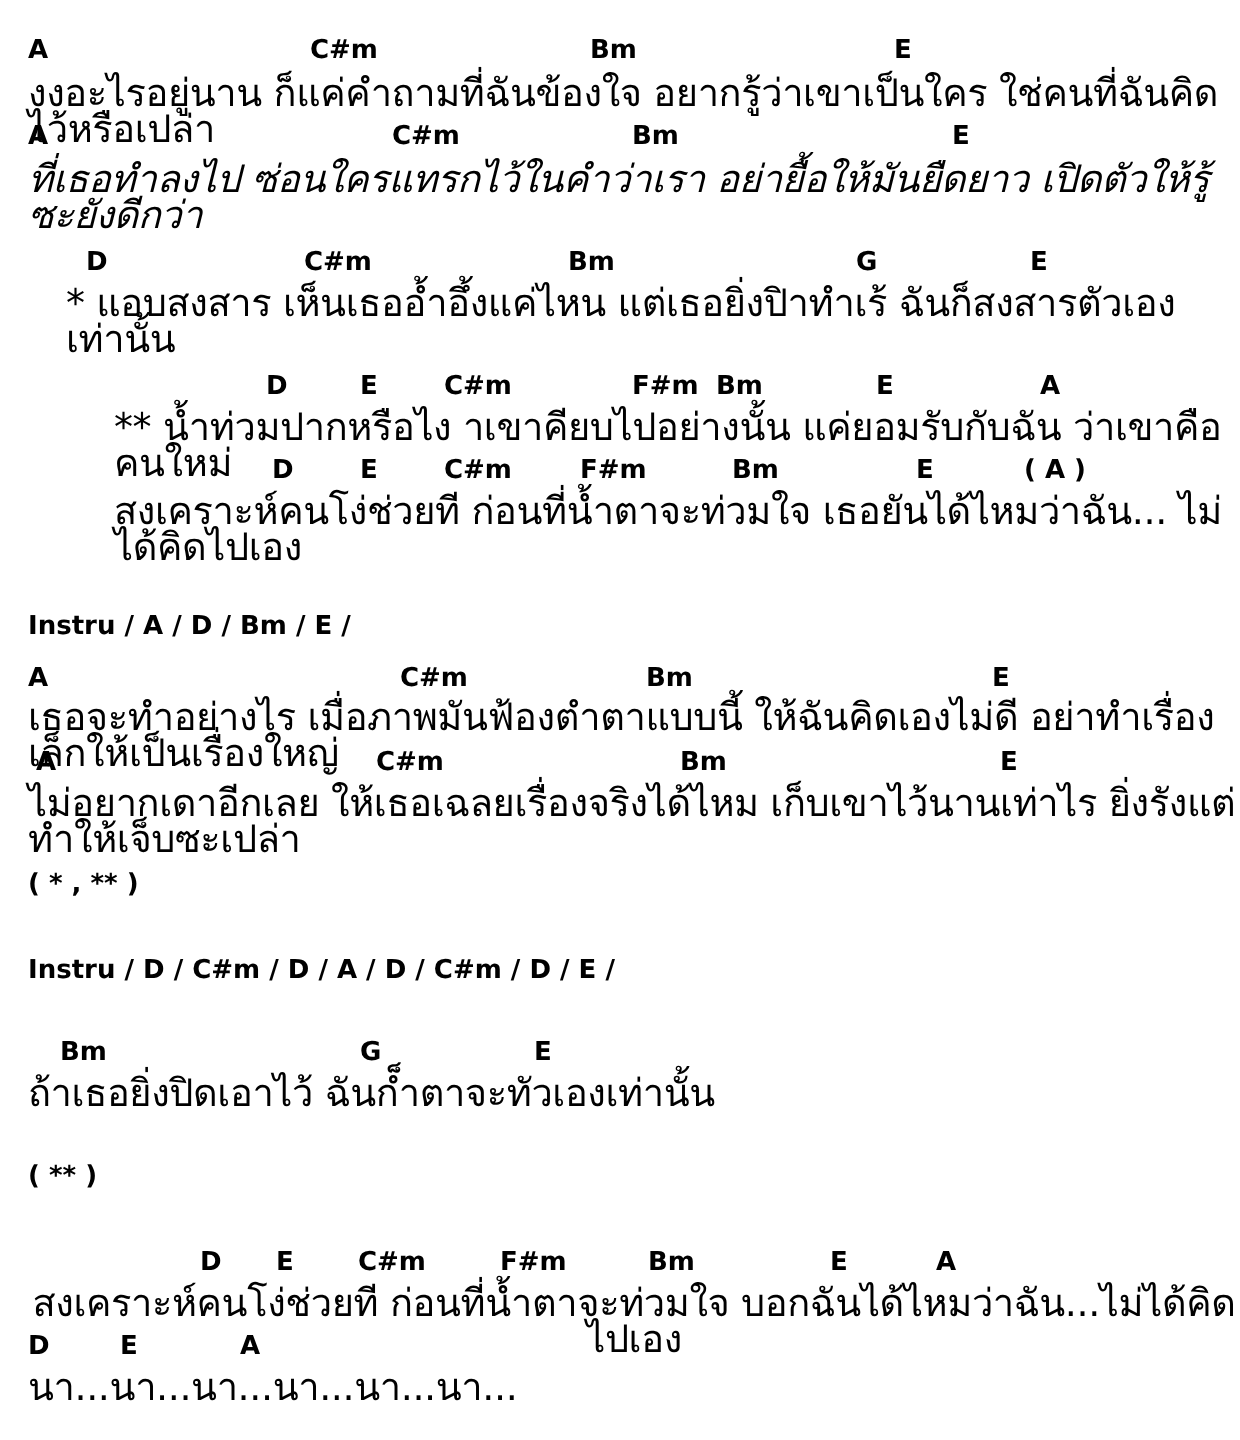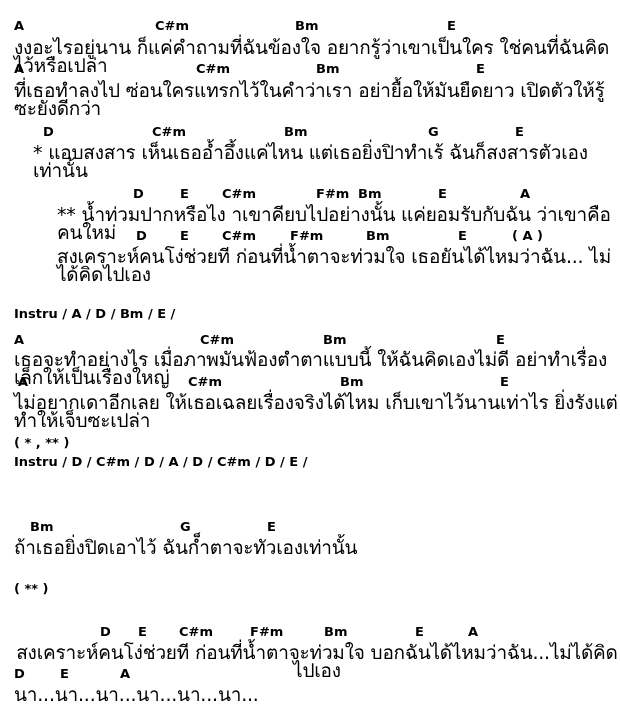--- a/index.html
+++ b/index.html
@@ -18,21 +18,21 @@
 <div id="sheet">
     <span class="chord" style="left: 14px; top: 18px;">A</span>
     <span class="chord" style="left: 155px; top: 18px;">C#m</span>
     <span class="chord" style="left: 295px; top: 18px;">Bm</span>
     <span class="chord" style="left: 447px; top: 18px;">E</span>
     <span class="lyric" style="left: 14px; top: 38px;">งงอะไรอยู่นาน  ก็แค่คำถามที่ฉันข้องใจ  อยากรู้ว่าเขาเป็นใคร  ใช่คนที่ฉันคิดไว้หรือเปล่า</span>
     <span class="chord" style="left: 14px; top: 61px;">A</span>
     <span class="chord" style="left: 196px; top: 61px;">C#m</span>
     <span class="chord" style="left: 316px; top: 61px;">Bm</span>
     <span class="chord" style="left: 476px; top: 61px;">E</span>
-    <span class="lyric" style="left: 14px; top: 81px;">ที่เธอทำลงไป  ซ่อนใครแทรกไว้ในคำว่าเรา  อย่ายื้อให้มันยืดยาว  เปิดตัวให้รู้ซะยังดีกว่า</span>
+    <span class="lyric" style="left: 14px; top: 81px; font-style: italic;">ที่เธอทำลงไป  ซ่อนใครแทรกไว้ในคำว่าเรา  อย่ายื้อให้มันยืดยาว  เปิดตัวให้รู้ซะยังดีกว่า</span>
     <span class="chord" style="left: 43px; top: 124px;">D</span>
     <span class="chord" style="left: 152px; top: 124px;">C#m</span>
     <span class="chord" style="left: 284px; top: 124px;">Bm</span>
     <span class="chord" style="left: 428px; top: 124px;">G</span>
     <span class="chord" style="left: 515px; top: 124px;">E</span>
     <span class="lyric" style="left: 33px; top: 143px;">* แอบสงสาร  เห็นเธออ้ำอึ้งแค่ไหน  แต่เธอยิ่งปิาทำเร้  ฉันก็สงสารตัวเองเท่านั้น</span>
     <span class="chord" style="left: 133px; top: 186px;">D</span>
     <span class="chord" style="left: 180px; top: 186px;">E</span>
     <span class="chord" style="left: 222px; top: 186px;">C#m</span>
     <span class="chord" style="left: 316px; top: 186px;">F#m</span>
@@ -53,21 +53,21 @@
     <span class="chord" style="left: 200px; top: 332px;">C#m</span>
     <span class="chord" style="left: 323px; top: 332px;">Bm</span>
     <span class="chord" style="left: 496px; top: 332px;">E</span>
     <span class="lyric" style="left: 14px; top: 350px;">เธอจะทำอย่างไร  เมื่อภาพมันฟ้องตำตาแบบนี้  ให้ฉันคิดเองไม่ดี  อย่าทำเรื่องเล็กให้เป็นเรื่องใหญ่</span>
     <span class="chord" style="left: 18px; top: 374px;">A</span>
     <span class="chord" style="left: 188px; top: 374px;">C#m</span>
     <span class="chord" style="left: 340px; top: 374px;">Bm</span>
     <span class="chord" style="left: 500px; top: 374px;">E</span>
     <span class="lyric" style="left: 14px; top: 393px;">ไม่อยากเดาอีกเลย  ให้เธอเฉลยเรื่องจริงได้ไหม  เก็บเขาไว้นานเท่าไร  ยิ่งรังแต่ทำให้เจ็บซะเปล่า</span>
     <span class="label" style="left: 14px; top: 435px;">( * , ** )</span>
-    <span class="label" style="left: 14px; top: 454px;">Instru   / D / C#m / D / A / D / C#m / D / E /</span>
+    <span class="label" style="left: 14px; top: 478px;">Instru   / D / C#m / D / A / D / C#m / D / E /</span>
     <span class="chord" style="left: 30px; top: 519px;">Bm</span>
     <span class="chord" style="left: 180px; top: 519px;">G</span>
     <span class="chord" style="left: 267px; top: 519px;">E</span>
     <span class="lyric" style="left: 14px; top: 538px;">ถ้าเธอยิ่งปิดเอาไว้  ฉันก็ำตาจะทัวเองเท่านั้น</span>
     <span class="label" style="left: 14px; top: 581px;">( ** )</span>
     <span class="chord" style="left: 100px; top: 624px;">D</span>
     <span class="chord" style="left: 138px; top: 624px;">E</span>
     <span class="chord" style="left: 179px; top: 624px;">C#m</span>
     <span class="chord" style="left: 250px; top: 624px;">F#m</span>
     <span class="chord" style="left: 324px; top: 624px;">Bm</span>

